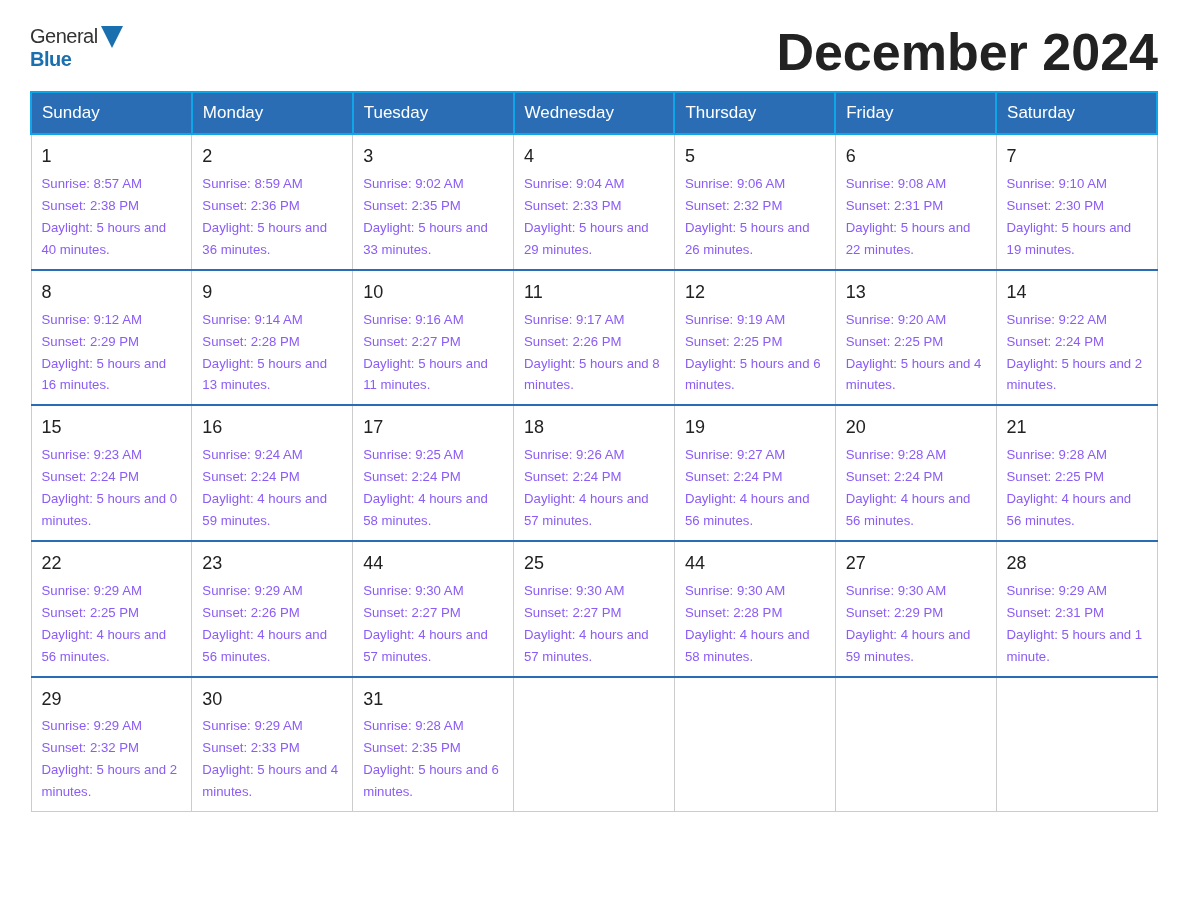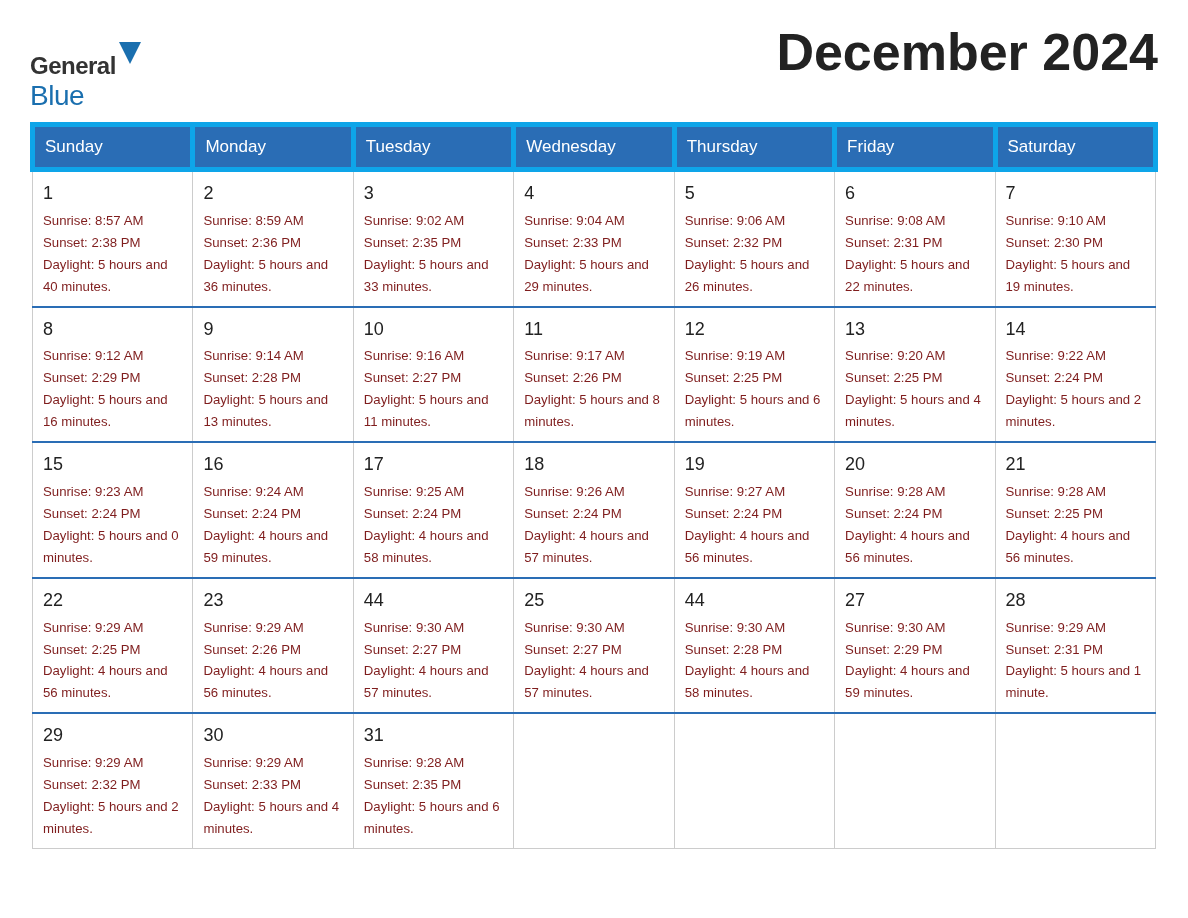--- a/index.html
+++ b/index.html
@@ -15,29 +15,28 @@
       justify-content: space-between;
       align-items: flex-start;
       margin-bottom: 10px;
     }
     .logo {
       display: flex;
       flex-direction: column;
       align-items: flex-start;
     }
     .logo-general {
-      font-size: 24px;
-      font-weight: bold;
+      font-size: 20px;
+      font-weight: normal;
       color: #333;
       letter-spacing: -0.5px;
-      margin-top: 28px;
     }
     .logo-blue {
-      font-size: 28px;
-      font-weight: normal;
+      font-size: 20px;
+      font-weight: bold;
       color: #1a6faf;
       letter-spacing: -0.5px;
       display: flex;
       align-items: center;
     }
     .title-section {
       text-align: center;
     }
     .month-title {
       font-size: 52px;
@@ -55,42 +54,42 @@
       border-collapse: collapse;
       margin-top: 6px;
     }
     .calendar-table th {
       background-color: #2a6db5;
       color: #fff;
       font-size: 17px;
       font-weight: normal;
       padding: 10px 10px;
       text-align: left;
-      border: 5px solid #0ea5e9;
+      border: 2px solid #0ea5e9;
     }
     .calendar-table td {
       vertical-align: top;
       padding: 8px 10px;
       border: 1px solid #ccc;
       width: 14.28%;
       min-height: 110px;
       font-size: 13.5px;
       color: #333;
       line-height: 1.55;
     }
     .day-num {
       font-size: 18px;
       font-weight: normal;
       color: #222;
       display: block;
       margin-bottom: 2px;
     }
     .day-info {
       font-size: 13.2px;
-      color: #7f1d1d;
+      color: #8b5cf6;
       line-height: 1.6;
     }
     .empty-cell {
       background: #fff;
     }
     .row-border td {
       border-top: 2px solid #2a6db5;
     }
   </style>
 </head>

